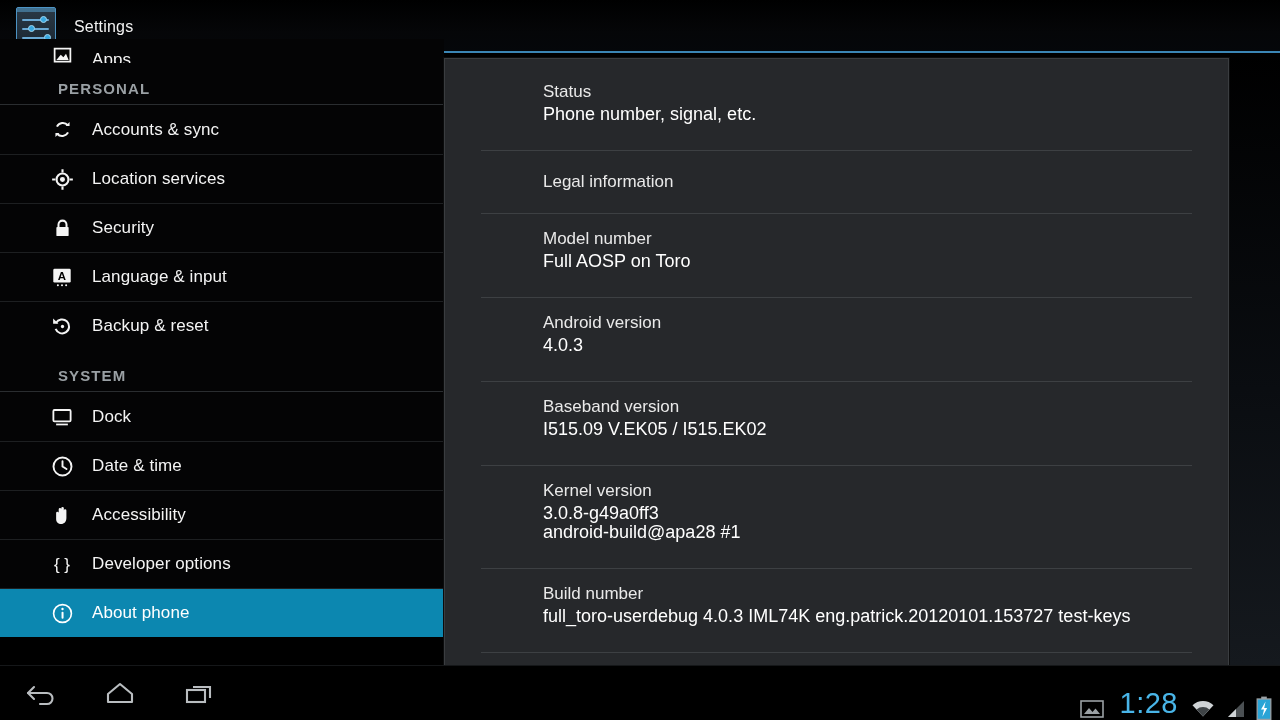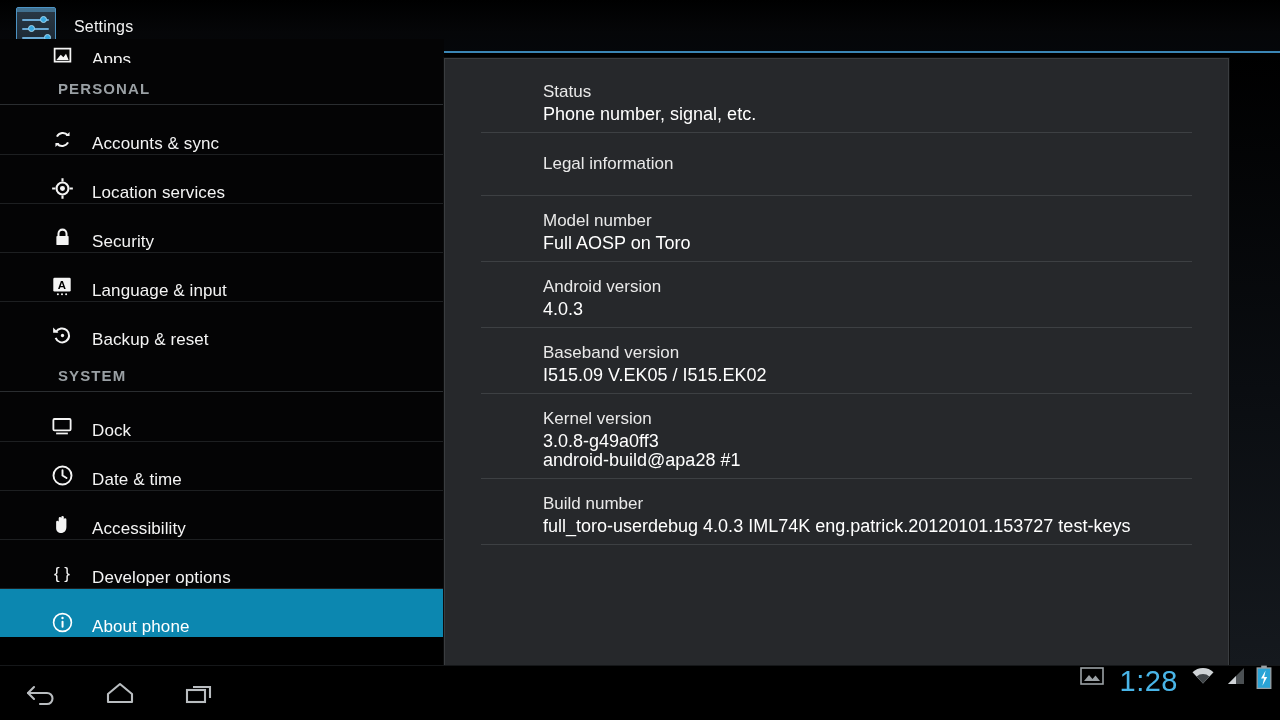--- a/index.html
+++ b/index.html
@@ -45,21 +45,21 @@
   #app-title {
     color:#f2f2f2; font-size:16px; margin-left:18px; letter-spacing:.2px;
   }
 
   
   #sidebar {
     position:absolute; left:0; top:39px; width:444px; height:612px;
     background:#000; overflow:hidden;
   }
   .row {
-    position:relative; height:49px; display:flex; align-items:flex-end;
+    position:relative; height:49px; display:flex; align-items:center;
     padding-left:47px; background:#040405;
   }
   .row + .row { border-top:1px solid #1d1f21; }
   .row .ico {
     width:30px; height:30px; flex:0 0 auto; position:relative;
     display:flex; align-items:center; justify-content:center;
     color:#f4f4f4;
   }
   .row .label {
     margin-left:15px; color:#f4f4f4; font-size:17px; letter-spacing:.1px;
@@ -81,21 +81,21 @@
   
   #panel {
     position:absolute; left:444px; top:58px; width:785px; height:608px;
     background:#26282b;
     border:1px solid #3a3d40;
     box-shadow:0 0 0 1px #0b0c0d;
     overflow:hidden;
   }
   #panel-inner { padding-top:8px; }
   .pref {
-    position:relative; margin:0 36px; padding:13px 0 9px 62px;
+    position:relative; margin:0 36px; padding:13px 0 27px 62px;
     border-bottom:1px solid #3d4043;
   }
   .pref:last-child { border-bottom:1px solid #3d4043; }
   .pref .title { color:#e9e9e9; font-size:17px; line-height:24px; }
   .pref .sum {
     color:#ffffff; font-size:18px; line-height:18px; margin-top:1px;
   }
   .pref.tall { padding:19px 0 19px 62px; }
 
   
@@ -111,21 +111,21 @@
   }
   #systembar::before {
     content:""; position:absolute; left:0; top:0; width:100%; height:1px;
     background:#151719;
   }
   .navbtn {
     width:80px; height:55px; display:flex; align-items:center; justify-content:center;
   }
   #statusarea {
     position:absolute; right:8px; top:0; height:55px;
-    display:flex; align-items:flex-start; gap:9px;
+    display:flex; align-items:flex-end; gap:9px;
   }
   #clock {
     color:#49b5e8; font-size:29px; letter-spacing:.5px; font-weight:300;
     margin:0 3px 0 6px;
   }
 </style>
 </head>
 <body>
 
 <div id="screen">

